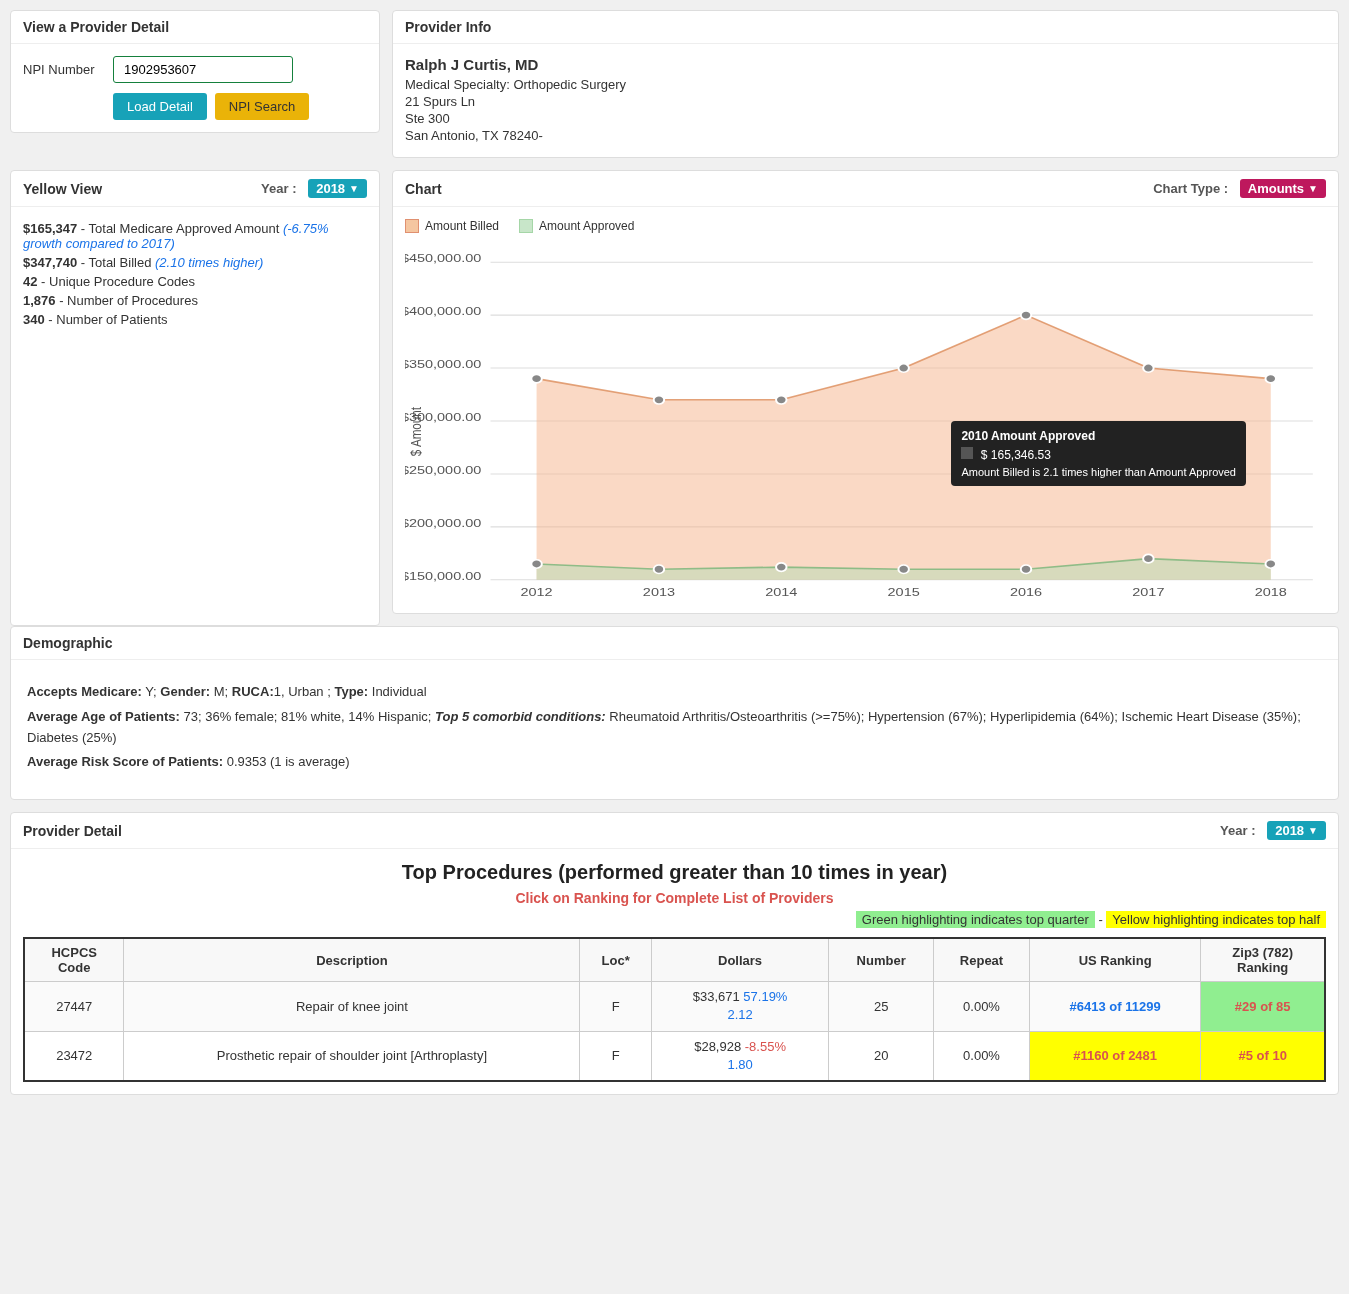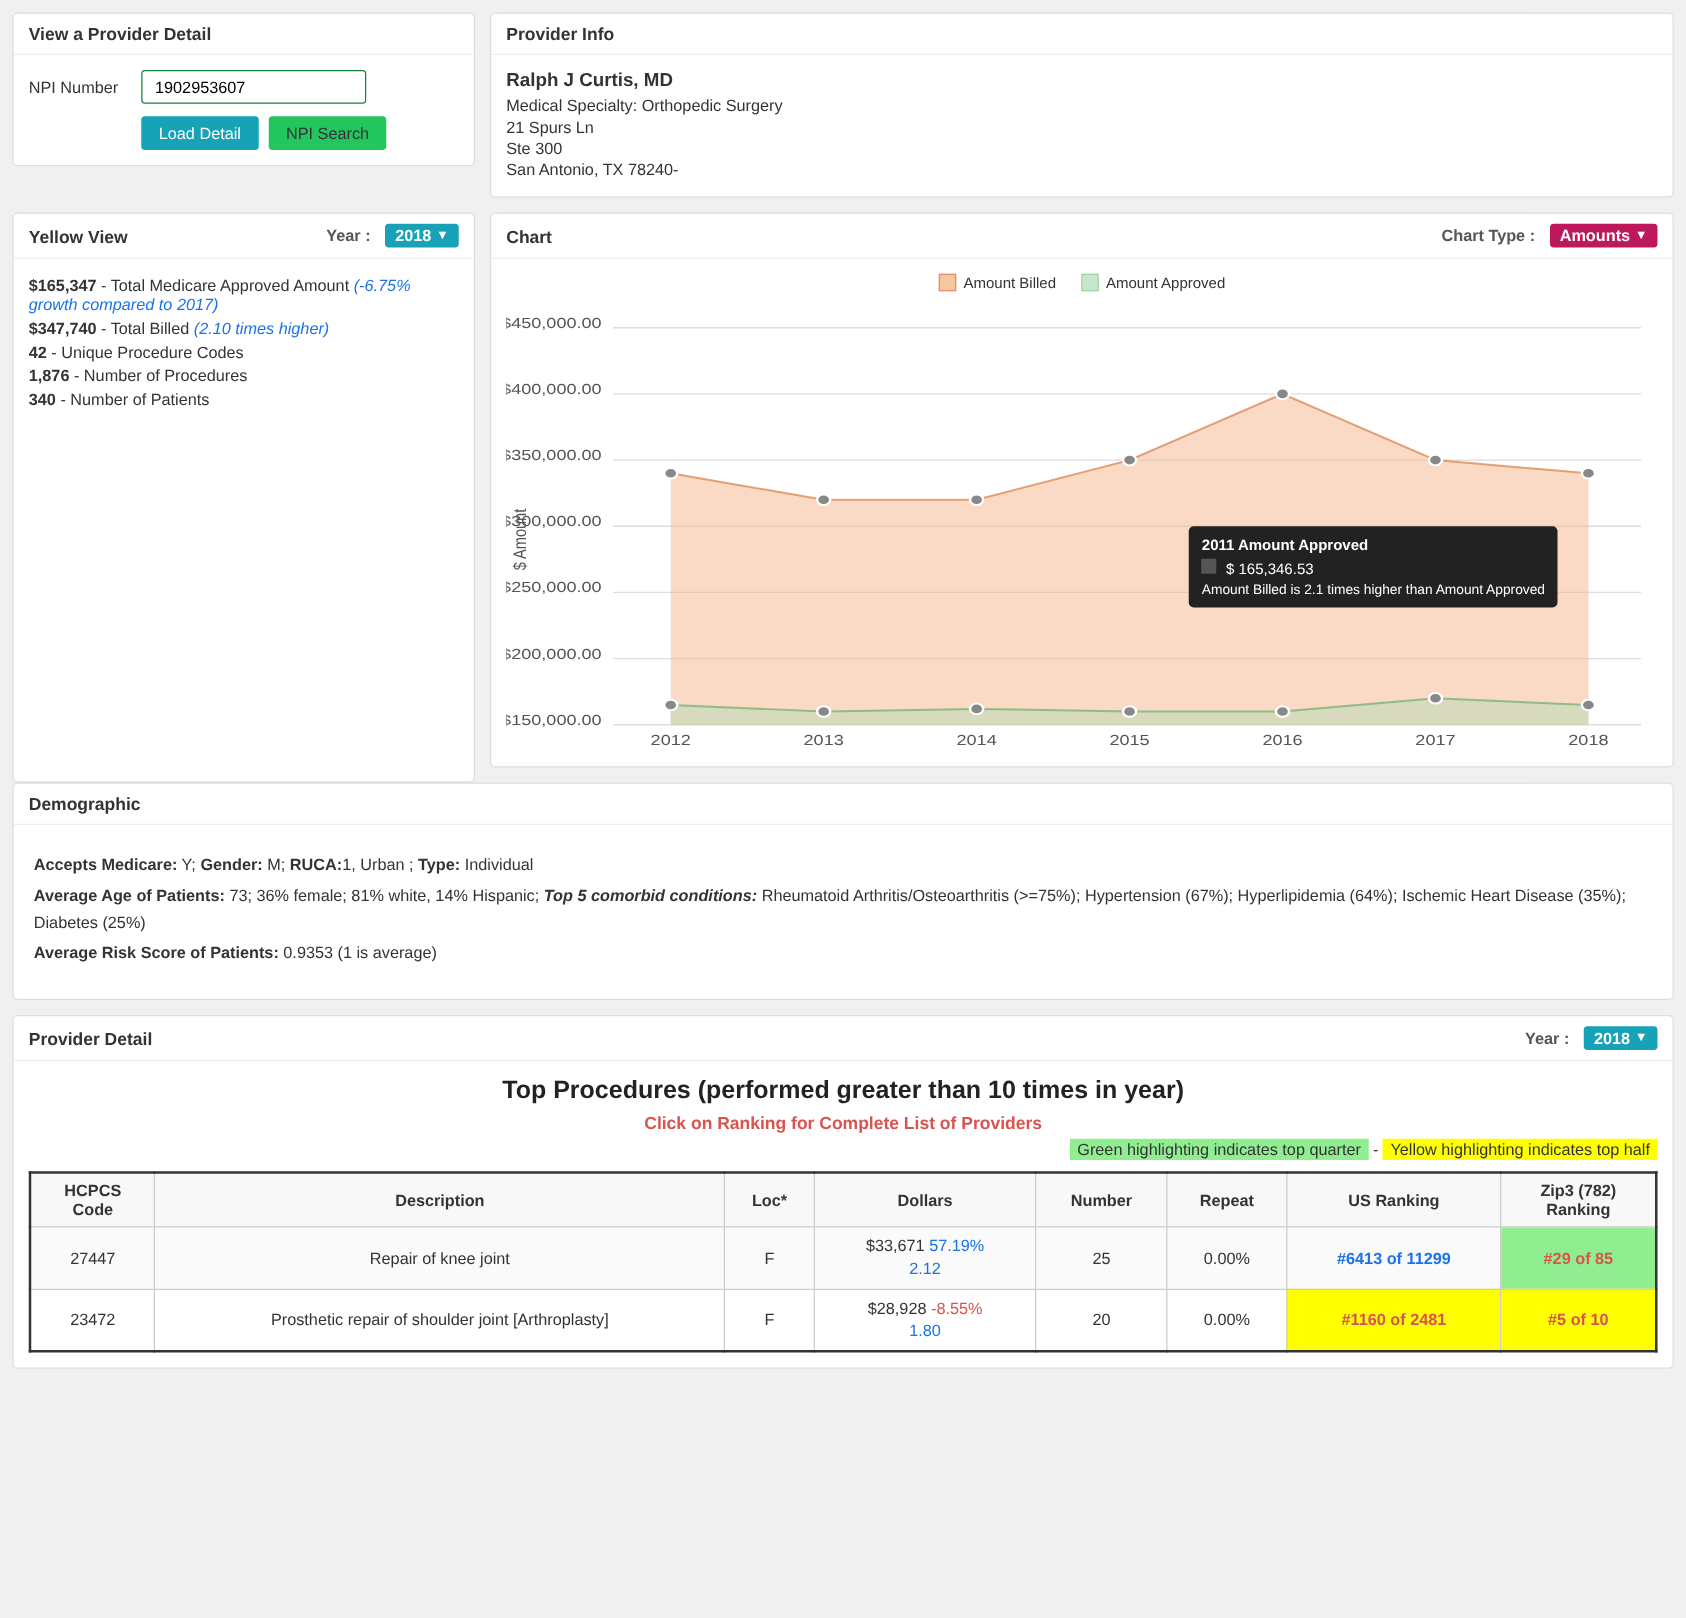--- a/index.html
+++ b/index.html
@@ -13,38 +13,38 @@
     .top-row { display: flex; gap: 12px; }
     .left-panel { flex: 0 0 370px; }
     .right-panel { flex: 1; }
 
     
     .provider-detail-card { padding: 12px; }
     .npi-row { display: flex; align-items: center; gap: 10px; margin-bottom: 10px; }
     .npi-label { font-size: 13px; min-width: 80px; }
     .npi-input { border: 1px solid #15803d; border-radius: 3px; padding: 5px 10px; font-size: 13px; width: 180px; }
     .btn-load { background: #17a2b8; color: #fff; border: none; border-radius: 3px; padding: 6px 14px; cursor: pointer; font-size: 13px; }
-    .btn-npi { background: #22c55e; color: #333; border: none; border-radius: 3px; padding: 6px 14px; cursor: pointer; font-size: 13px; }
+    .btn-npi { background: #eab308; color: #333; border: none; border-radius: 3px; padding: 6px 14px; cursor: pointer; font-size: 13px; }
 
     
     .provider-info-card { padding: 12px; }
     .provider-name { font-weight: bold; font-size: 15px; margin-bottom: 4px; }
     .provider-info-card p { margin-bottom: 2px; font-size: 13px; }
     .qv-body { padding: 14px 12px; }
     .qv-body p { margin-bottom: 4px; font-size: 13px; }
     .stat-amount { font-weight: bold; }
     .stat-note-blue { color: #1a73e8; font-style: italic; }
     .stat-note-blue2 { color: #1a73e8; font-style: italic; }
 
     
     .year-badge { background: #17a2b8; color: #fff; border-radius: 3px; padding: 2px 8px; font-size: 13px; cursor: pointer; display: inline-flex; align-items: center; gap: 4px; }
     .year-badge::after { content: '▼'; font-size: 10px; }
     .year-label { font-size: 13px; color: #555; }
     .chart-body { padding: 12px; }
-    .chart-legend { display: flex; gap: 20px; justify-content: center; margin-bottom: 8px; }
+    .chart-legend { display: flex; gap: 20px; margin-bottom: 8px; }
     .legend-item { display: flex; align-items: center; gap: 6px; font-size: 12px; }
     .legend-box-billed { width: 14px; height: 14px; background: #f5c6a0; border: 1px solid #e09070; }
     .legend-box-approved { width: 14px; height: 14px; background: #c8e6c9; border: 1px solid #a5d6a7; }
 
     .chart-container { position: relative; width: 100%; height: 360px; }
     svg.chart-svg { width: 100%; height: 100%; }
 
     
     .chart-tooltip { position: absolute; background: #222; color: #fff; padding: 8px 10px; border-radius: 4px; font-size: 12px; pointer-events: none; right: 80px; top: 180px; min-width: 260px; }
     .tooltip-title { font-weight: bold; margin-bottom: 4px; }
@@ -221,21 +221,21 @@
               <text x="193" y="335" font-size="11" text-anchor="middle" fill="#555">2013</text>
               <text x="286" y="335" font-size="11" text-anchor="middle" fill="#555">2014</text>
               <text x="379" y="335" font-size="11" text-anchor="middle" fill="#555">2015</text>
               <text x="472" y="335" font-size="11" text-anchor="middle" fill="#555">2016</text>
               <text x="565" y="335" font-size="11" text-anchor="middle" fill="#555">2017</text>
               <text x="658" y="335" font-size="11" text-anchor="middle" fill="#555">2018</text>
             </svg>
 
             
             <div class="chart-tooltip">
-              <div class="tooltip-title">2011 Amount Approved</div>
+              <div class="tooltip-title">2010 Amount Approved</div>
               <div>
                 <span class="tooltip-color" style="display:inline-block;width:12px;height:12px;background:#555;margin-right:4px;"></span>
                 <span>$ 165,346.53</span>
               </div>
               <div class="tooltip-note">Amount Billed is 2.1 times higher than Amount Approved</div>
             </div>
           </div>
         </div>
       </div>
     </div>

